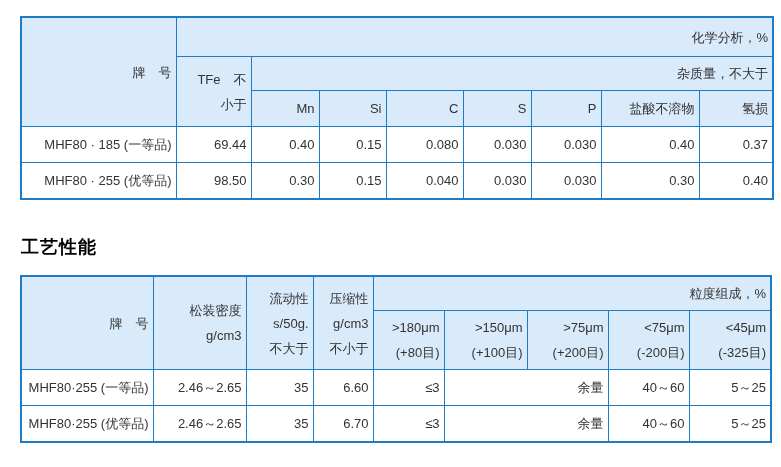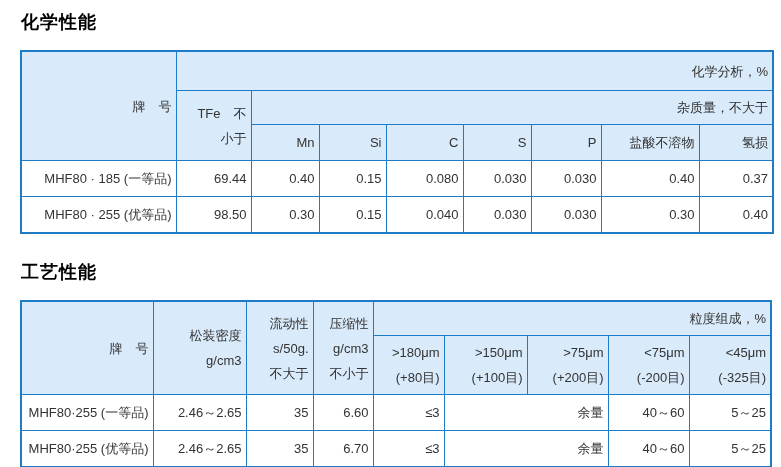--- a/index.html
+++ b/index.html
@@ -17,21 +17,21 @@
   .page{position:relative;width:781px;height:467px;background:#ffffff;}
   .section-title{
     margin:0;
     padding:10px 0 0 21px;
     font-size:18px;
     font-weight:bold;
     color:var(--title);
     line-height:24px;
     letter-spacing:1px;
   }
-  .section-title.second{padding-top:26px;}
+  .section-title.second{padding-top:26px;margin-top:9px;}
   table.tbl{
     border-collapse:collapse;
     table-layout:fixed;
     margin:16px 0 0 20px;
     border:2px solid var(--border);
     font-size:13px;
   }
   .tbl td{
     border:1px solid var(--border);
     text-align:right;
@@ -52,21 +52,20 @@
   
   .t2 tr.r1 td{height:29px;}
   .t2 tr.r2 td{height:54px;}
   .t2 tr.rd td{height:31px;}
 </style>
 </head>
 <body>
 
 <div class="page">
 
-  <h2 class="section-title">化学性能</h2>
 
   <table class="tbl t1" style="width:752px;">
     <colgroup>
       <col style="width:155px">
         <col style="width:75px">
         <col style="width:68px">
       <col style="width:67px">
         <col style="width:77px">
         <col style="width:68px">
       <col style="width:70px">

